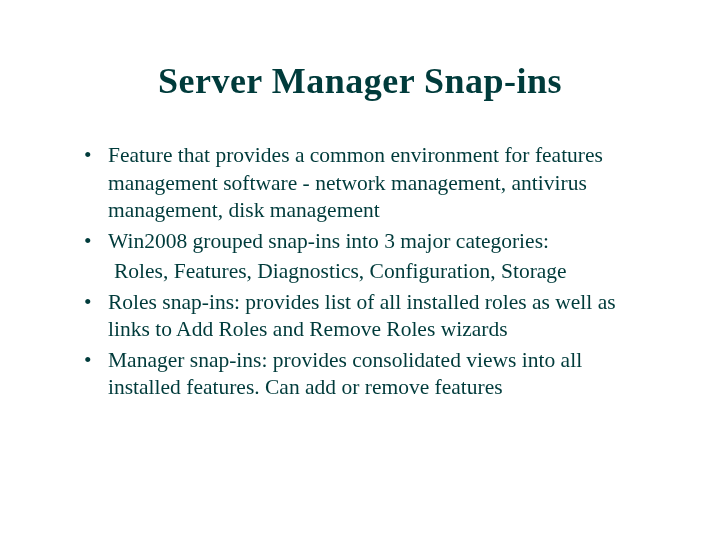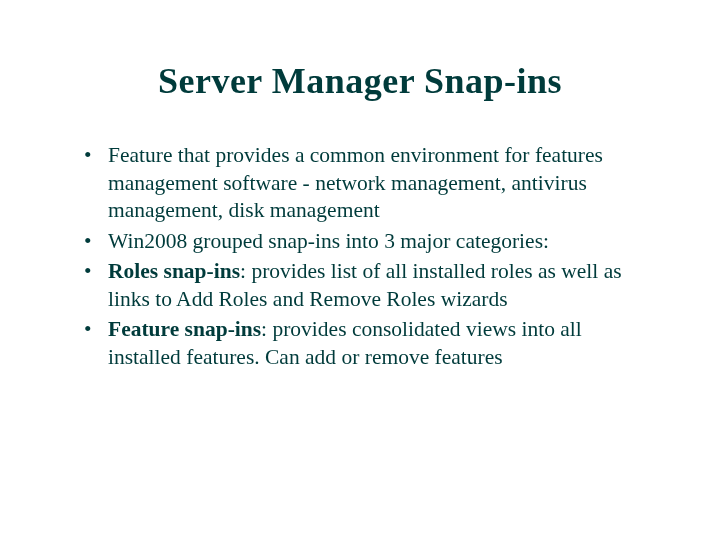--- a/index.html
+++ b/index.html
@@ -39,37 +39,38 @@
     }
     .bullet-text {
       flex: 1;
     }
     .sub {
       padding-left: 32px;
       font-size: 21.5px;
       line-height: 1.28;
       margin-bottom: 3px;
     }
-    .b-label { font-weight: bold; }
+    .b-label { font-weight: normal; }
   </style>
 </head>
 <body>
 
 <div class="title">Server Manager Snap-ins</div>
 
 <ul>
   <li>
     <span class="bullet-dot">•</span>
     <span class="bullet-text">Feature that provides a common environment for features management software - network management, antivirus management, disk management</span>
   </li>
   <li>
     <span class="bullet-dot">•</span>
     <span class="bullet-text">Win2008 grouped snap-ins into 3 major categories:</span>
   </li>
+  <div class="sub">Roles, Features, Diagnostics, Configuration, Storage</div>
   <li>
     <span class="bullet-dot">•</span>
     <span class="bullet-text"><span class="b-label">Roles snap-ins</span><span>: provides list of all installed roles as well as links to Add Roles and Remove Roles wizards</span></span>
   </li>
   <li>
     <span class="bullet-dot">•</span>
-    <span class="bullet-text"><span class="b-label">Feature snap-ins</span><span>: provides consolidated views into all installed features. Can add or remove features</span></span>
+    <span class="bullet-text"><span class="b-label">Manager snap-ins</span><span>: provides consolidated views into all installed features. Can add or remove features</span></span>
   </li>
 </ul>
 
 </body></html>

